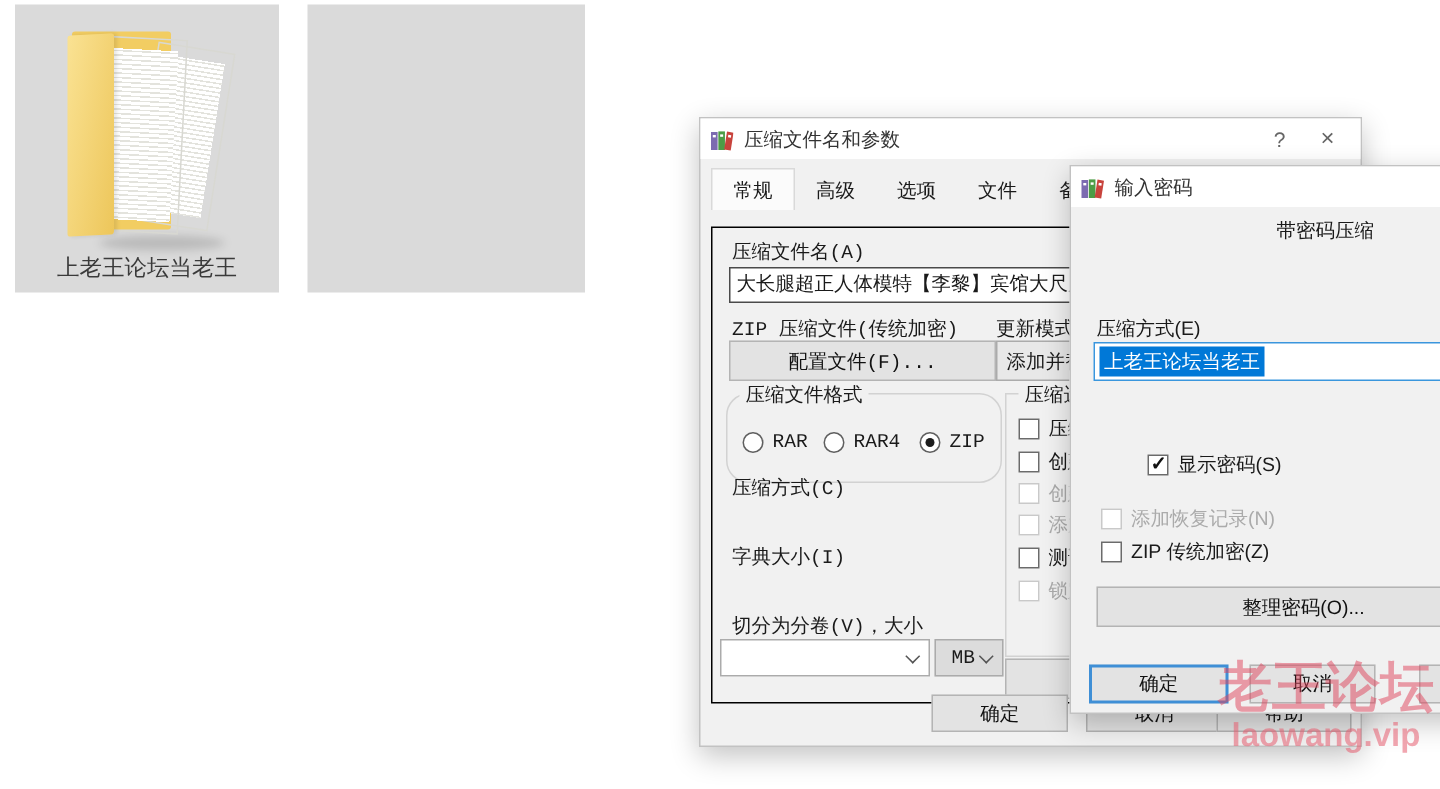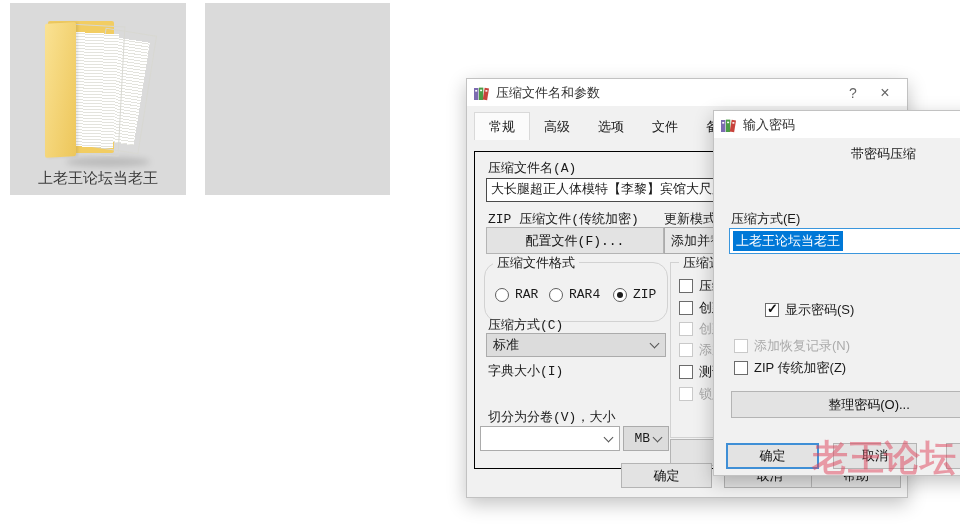--- a/index.html
+++ b/index.html
@@ -183,23 +183,20 @@
           <div class="box"></div>
           <span>测试压缩的文件</span>
         </div>
         <div class="row disabled" style="left:8px;top:122px;">
           <div class="box"></div>
           <span>锁定压缩文件</span>
         </div>
       </div>
 
       <div class="lab" style="left:13px;top:164px;">压缩方式(C)</div>
-      <div class="sel" style="left:11px;top:181px;width:180px;height:24px;">
-          <span>标准</span>
-        </div>
 
       <div class="lab" style="left:13px;top:210px;text-align:right;">字典大小(I)</div>
 
       <div class="lab" style="left:13px;top:256px;">切分为分卷(V)，大小</div>
       <div class="sel white" style="left:5px;top:274px;width:140px;height:25px;">
           <span></span>
         </div>
       <div class="sel" style="left:148px;top:274px;width:46px;height:25px;justify-content:flex-end;">
           <span>MB</span>
         </div>
@@ -250,15 +247,16 @@
 
     <div class="btn" style="left:17px;top:280px;width:276px;height:27px;">整理密码(O)...</div>
 
     <div class="btn focus" style="left:12px;top:332px;width:93px;height:26px;">确定</div>
     <div class="btn" style="left:119px;top:332px;width:84px;height:26px;">取消</div>
     <div class="btn" style="left:232px;top:332px;width:84px;height:26px;">帮助</div>
   </div>
 
   <div class="wm">
     <div class="wm-l1">老王论坛</div>
+    <div class="wm-l2">laowang.vip</div>
   </div>
 
 </div>
 
 </body></html>

